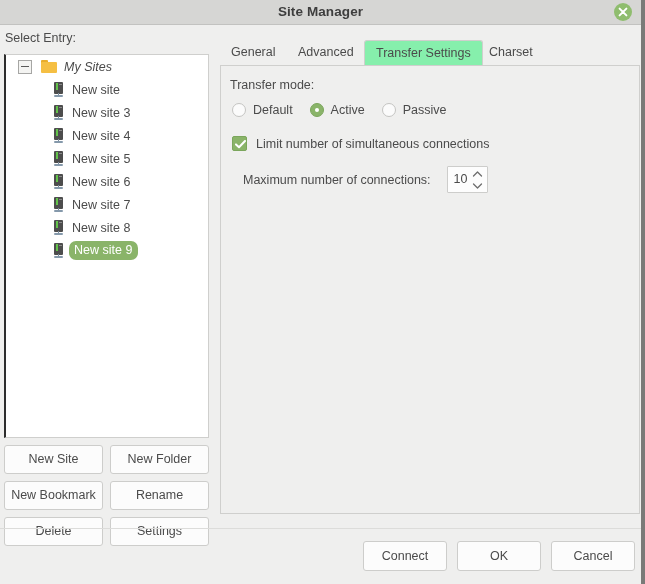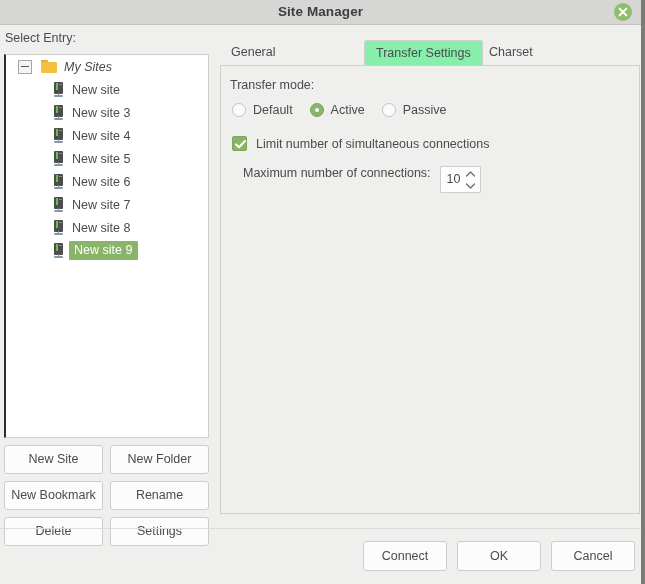--- a/index.html
+++ b/index.html
@@ -162,21 +162,21 @@
     position: absolute; left: 1px; top: 13.5px;
     width: 9px; height: 2px;
     background: #8599ab;
     border-radius: 1px;
   }
   .tree-label { font-size: 12.5px; color: #4b4b4b; }
   .tree-row.selected .tree-label {
     background: #8ab469;
     color: #ffffff;
     padding: 2px 6px 3px 5px;
-    border-radius: 1px;
+    border-radius: 7px;
     margin-left: -3px;
   }
 
   
   #left-buttons {
     position: absolute;
     left: 4px; top: 419px;
     width: 205px;
     display: grid;
     grid-template-columns: 99px 99px;
@@ -293,20 +293,22 @@
     flex: 0 0 auto;
     box-sizing: border-box;
   }
   .checkbox svg { position: absolute; left: 2px; top: 3px; }
   #check-label { font-size: 12.5px; color: #4b4b4b; }
 
   #maxconn-row {
     position: absolute;
     left: 22px; top: 100px;
     display: flex;
+    align-items: center;
+    gap: 7px;
   }
   #maxconn-label { font-size: 12.5px; color: #4b4b4b; margin-right: 9px; }
   #spinbox {
     position: relative;
     width: 41px; height: 27px;
     background: #fdfdfd;
     border: 1px solid #cdcdcb;
     border-radius: 1px;
     box-sizing: border-box;
     overflow: hidden;
@@ -480,20 +482,21 @@
       <button class="btn">New Folder</button>
       <button class="btn">New Bookmark</button>
       <button class="btn">Rename</button>
       <button class="btn">Delete</button>
       <button class="btn">Settings</button>
     </div>
   </div>
 
   <div id="tabbar">
     <div class="tab" style="left:0px;">General</div>
+    <div class="tab" style="left:67px;">Advanced</div>
     <div class="tab active" style="left:144px;">Transfer Settings</div>
     <div class="tab" style="left:258px;text-align:right;">Charset</div>
   </div>
 
   <div id="panel">
 
     <div id="transfer-mode-label">Transfer mode:</div>
 
     <div id="radio-row">
       <label class="radio-item">

